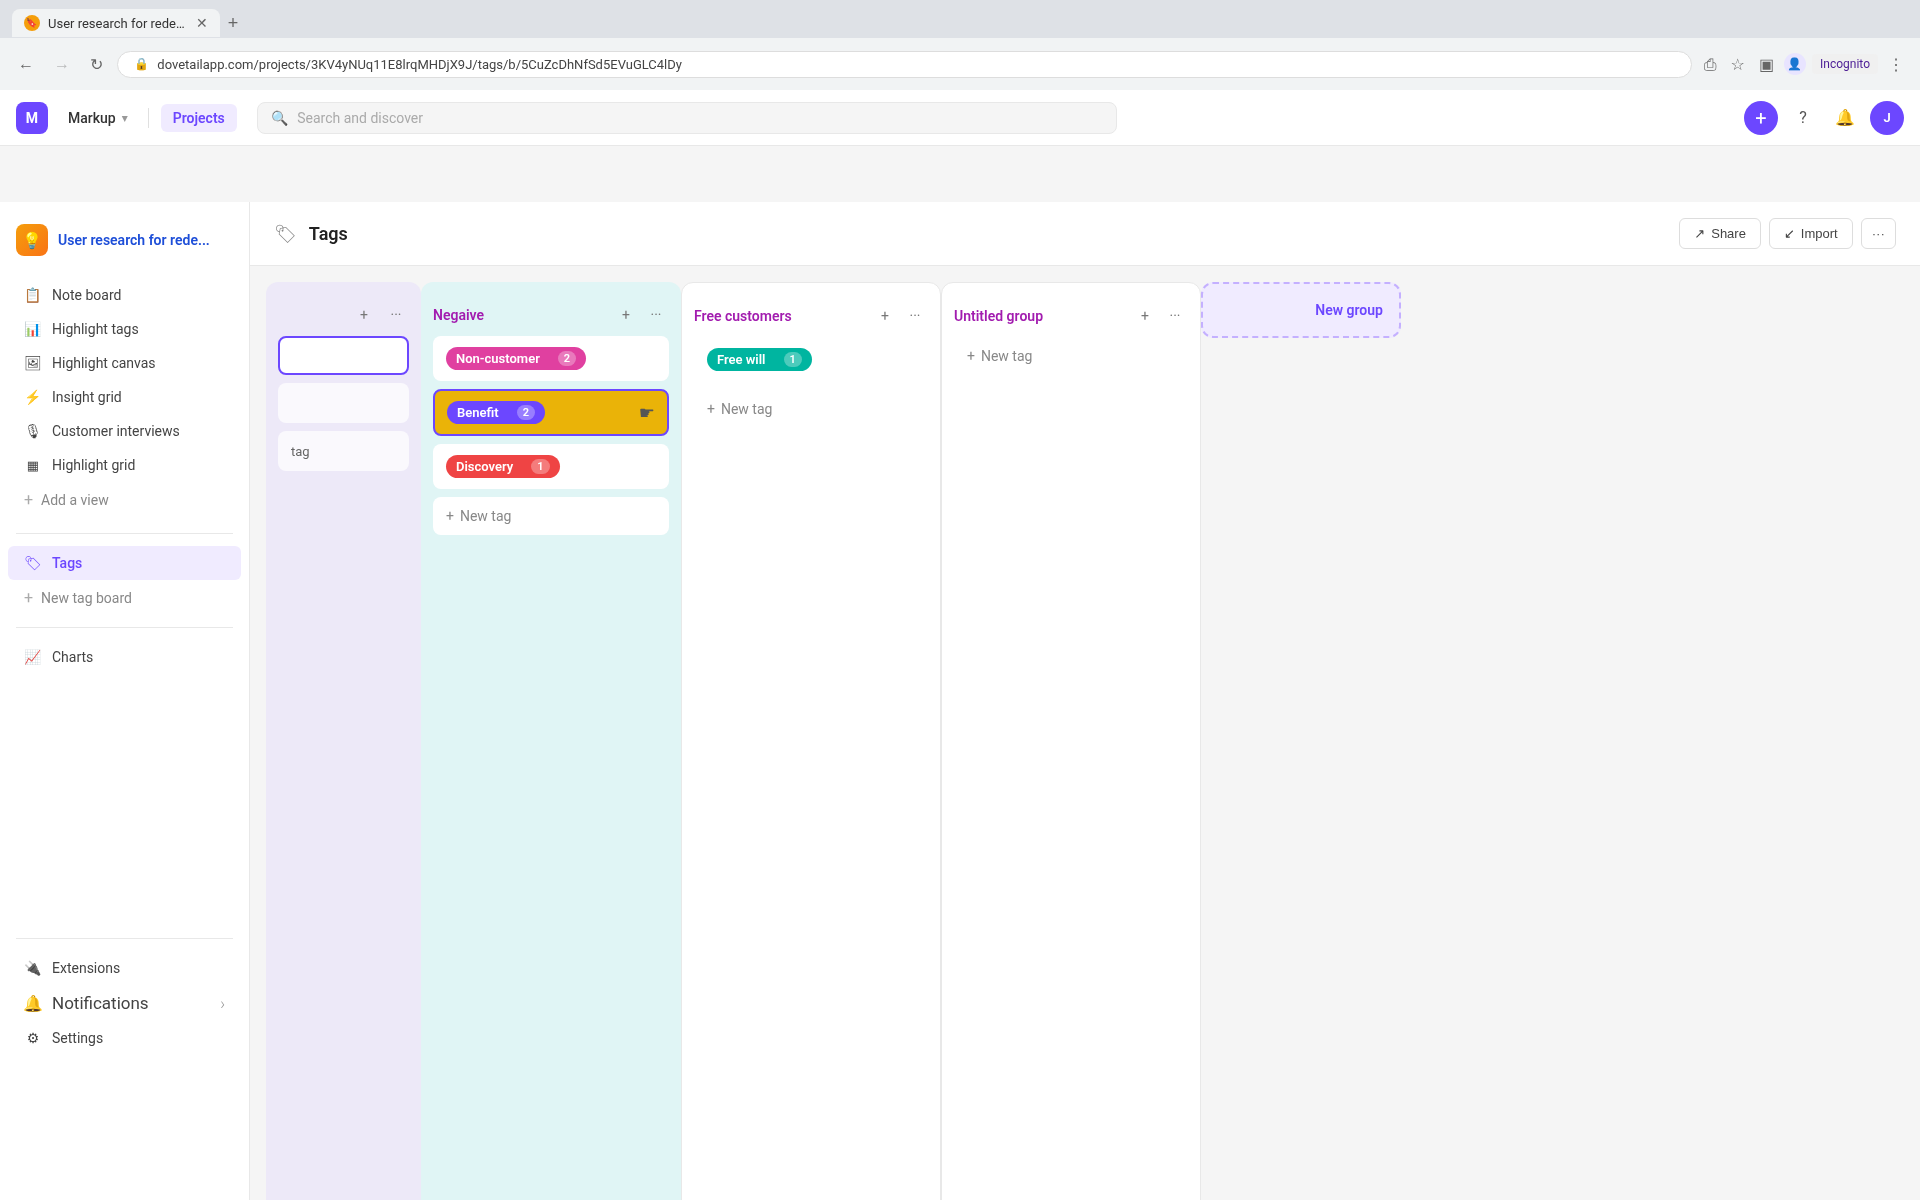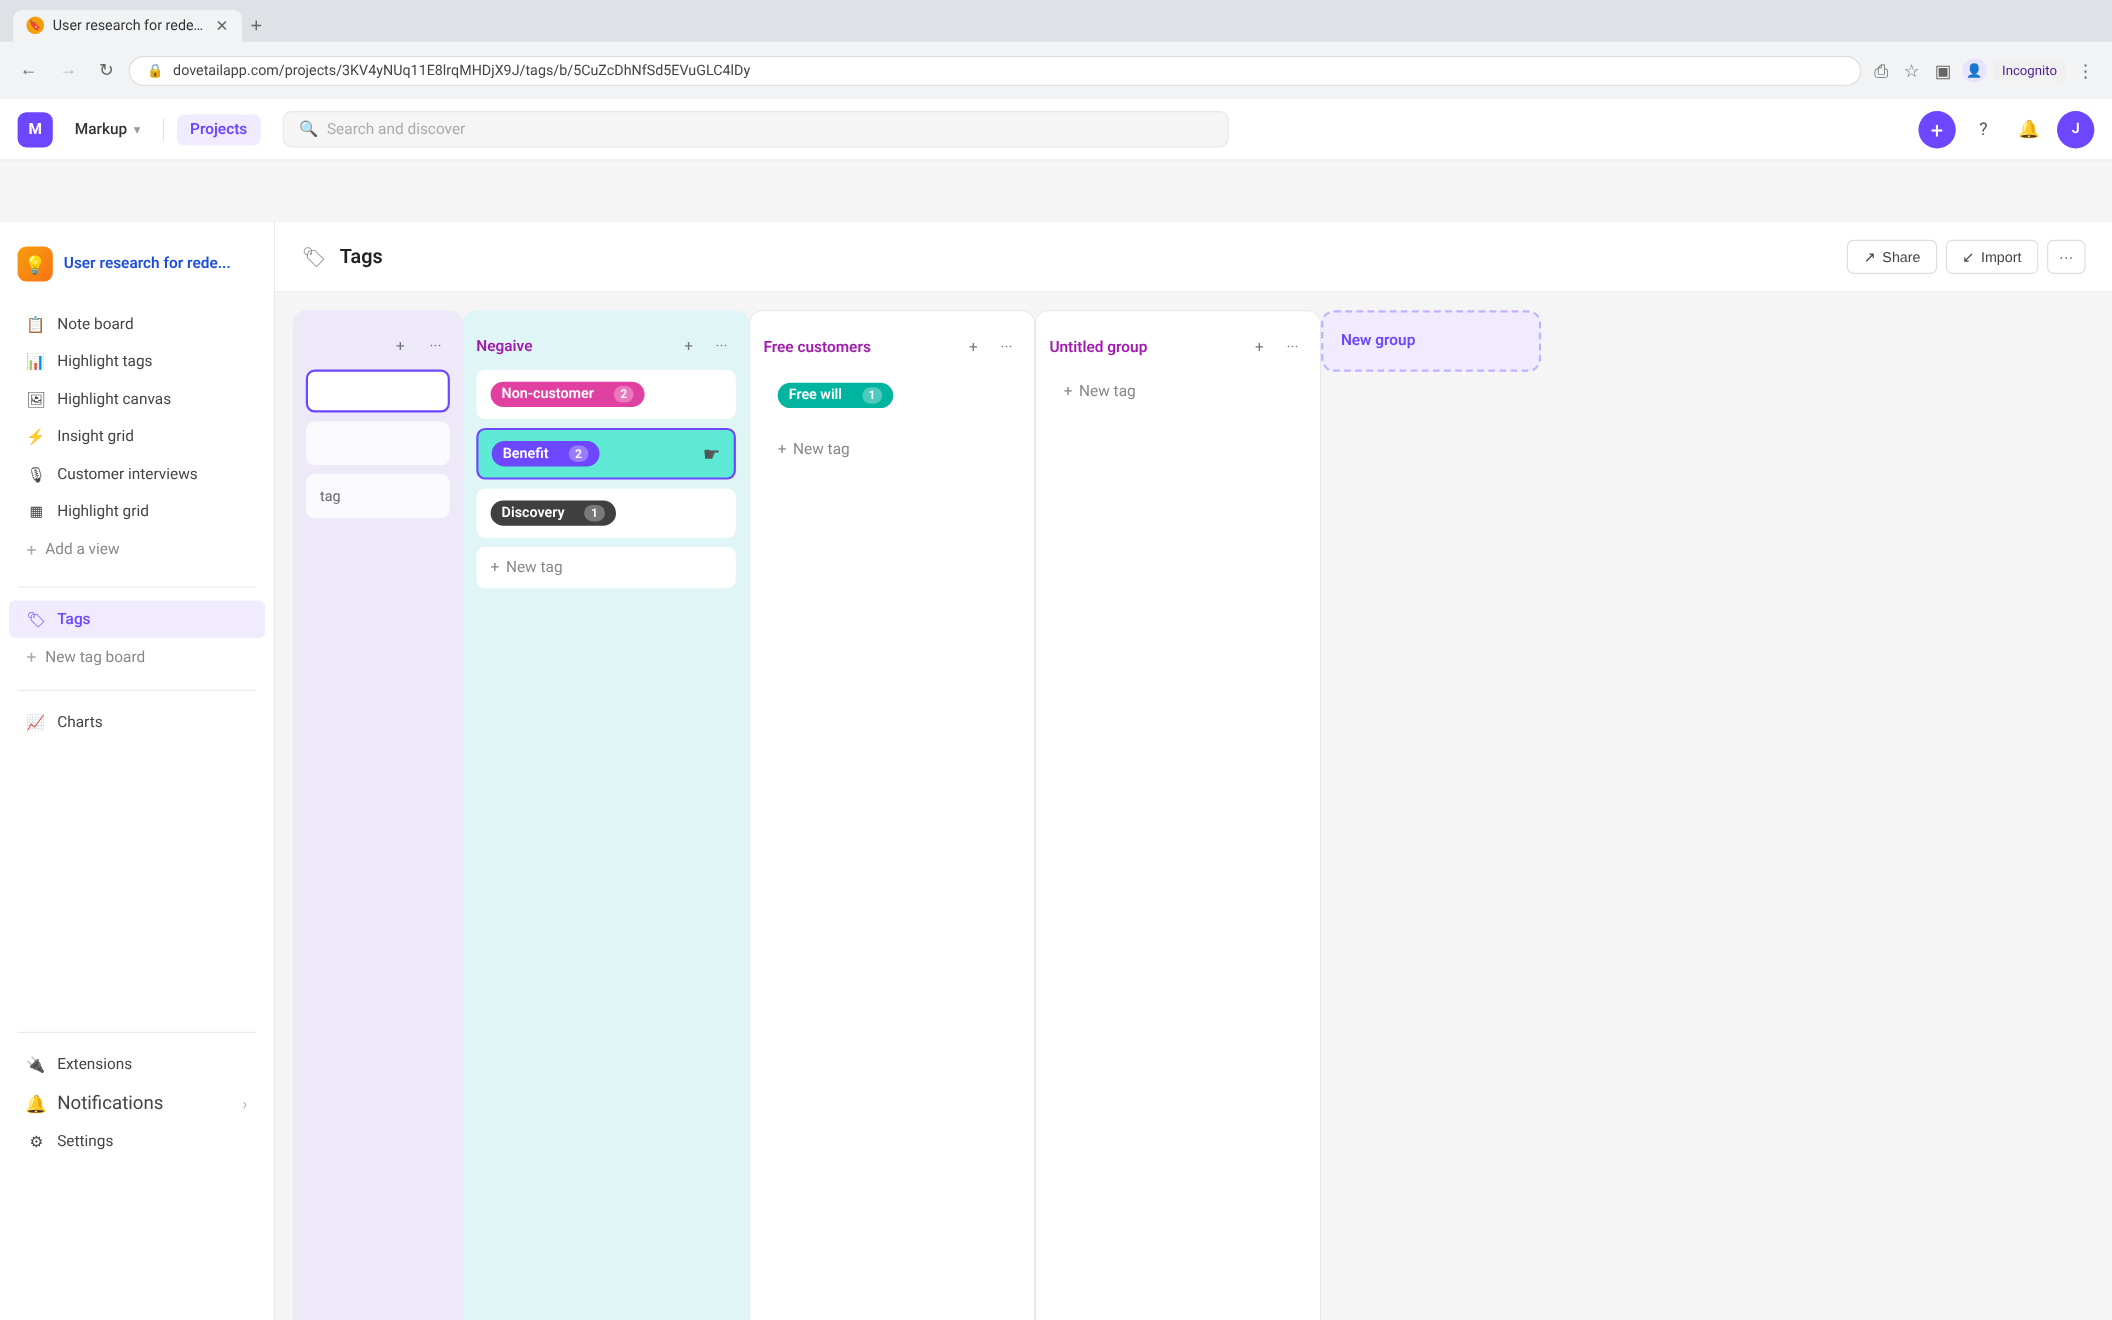--- a/index.html
+++ b/index.html
@@ -69,29 +69,29 @@
     .col-purple .tag-card { background: white; }
 
     
     .col-teal { background: #e0f5f5; border-radius: 12px; padding: 12px; min-width: 260px; max-width: 260px; }
 
     
     .col-white { background: white; border-radius: 12px; padding: 12px; min-width: 260px; max-width: 260px; border: 1px solid #e8e8e8; }
 
     
     .col-new-group { min-width: 200px; max-width: 200px; }
-    .new-group-btn { background: #f0ebff; border: 2px dashed #c4b0ff; border-radius: 12px; padding: 16px; font-size: 14px; font-weight: 600; color: #6c47ff; cursor: pointer; text-align: center; height: 56px; display: flex; align-items: center; justify-content: flex-start; }
+    .new-group-btn { background: #f0ebff; border: 2px dashed #c4b0ff; border-radius: 12px; padding: 16px; font-size: 14px; font-weight: 600; color: #6c47ff; cursor: pointer; text-align: center; height: 56px; display: flex; align-items: center; justify-content: flex-end; }
 
     
     .tag-card { background: white; border-radius: 8px; padding: 10px 12px; display: flex; align-items: center; gap: 8px; cursor: pointer; border: 1px solid transparent; }
-    .tag-card.selected { border: 2px solid #6c47ff; background: #5eead4; }
+    .tag-card.selected { border: 2px solid #6c47ff; background: #eab308; }
     .tag-badge { border-radius: 12px; padding: 4px 10px; font-size: 13px; font-weight: 600; color: white; display: inline-flex; align-items: center; gap: 18px; }
     .tag-badge.pink { background: #e040a0; }
     .tag-badge.purple { background: #6c47ff; }
-    .tag-badge.magenta { background: #404040; }
+    .tag-badge.magenta { background: #ef4444; }
     .tag-badge.teal { background: #00b5a0; }
     .tag-badge-count { background: rgba(255,255,255,0.3); border-radius: 8px; padding: 1px 6px; font-size: 11px; }
 
     
     .new-tag-row { display: flex; align-items: center; gap: 6px; padding: 10px 12px; border-radius: 8px; cursor: pointer; color: #888; font-size: 14px; background: white; border: 1px solid transparent; }
 
     
     .tag-input-card { background: white; border-radius: 8px; padding: 8px 12px; border: 2px solid #6c47ff; }
     .tag-input-card input { border: none; outline: none; font-size: 13px; width: 100%; }
 

